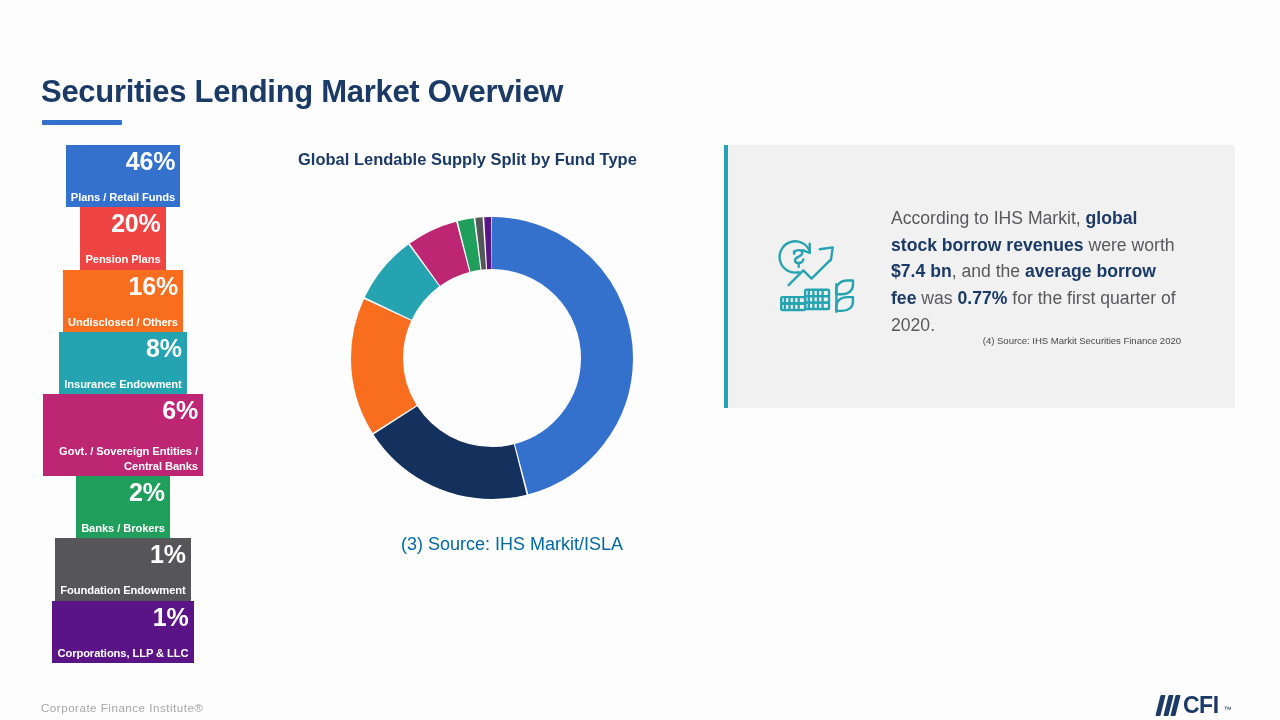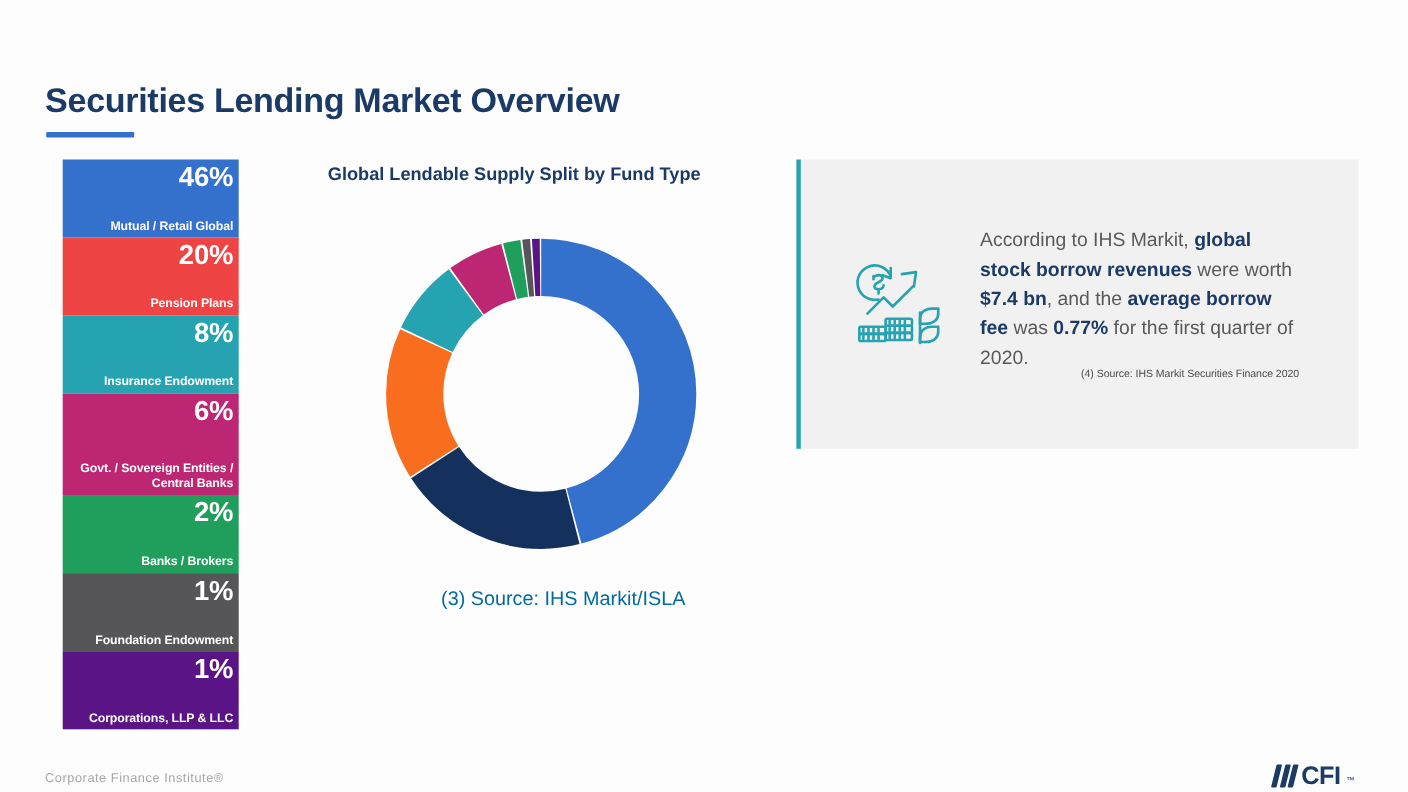--- a/index.html
+++ b/index.html
@@ -16,23 +16,23 @@
     font-size:31px;font-weight:bold;color:#1b3a66;
     letter-spacing:-0.3px;white-space:nowrap;
   }
   .title-rule{
     position:absolute;left:42px;top:94px;
     width:80px;height:5px;background:#3471cd;border-radius:1px;
   }
 
   
   .legend{
-    position:absolute;left:57px;top:119px;
+    position:absolute;left:43px;top:119px;
     width:160px;height:518px;
-    display:flex;flex-direction:column;
+    display:flex;flex-direction:column;align-items:center;
   }
   .legend-item{
     flex:1 1 auto;position:relative;
     display:flex;flex-direction:column;
     justify-content:flex-start;align-items:flex-end;
     padding:2px 5px 3px 5px;box-sizing:border-box;
     color:#ffffff;
   }
   .legend-item.tall{flex-grow:1.32;}
   .legend-pct{
@@ -110,25 +110,29 @@
 <body>
 
 <div class="slide">
 
   <div class="title">Securities Lending Market Overview</div>
   <div class="title-rule"></div>
 
   <div class="legend" id="legend-col">
       <div class="legend-item" style="background: rgb(52, 113, 205);">
         <div class="legend-pct">46%</div>
-        <div class="legend-label">Mutual / Retail Global</div>
+        <div class="legend-label">Plans / Retail Funds</div>
       </div>
       <div class="legend-item" style="background: #ef4444;">
         <div class="legend-pct">20%</div>
         <div class="legend-label">Pension Plans</div>
+      </div>
+      <div class="legend-item" style="background: rgb(249, 110, 30);">
+        <div class="legend-pct">16%</div>
+        <div class="legend-label">Undisclosed / Others</div>
       </div>
       <div class="legend-item" style="background: rgb(38, 163, 176);">
         <div class="legend-pct">8%</div>
         <div class="legend-label">Insurance Endowment</div>
       </div>
       <div class="legend-item tall" style="background: rgb(189, 38, 115);">
         <div class="legend-pct">6%</div>
         <div class="legend-label">Govt. / Sovereign Entities / Central Banks</div>
       </div>
       <div class="legend-item" style="background: rgb(31, 158, 92);">

